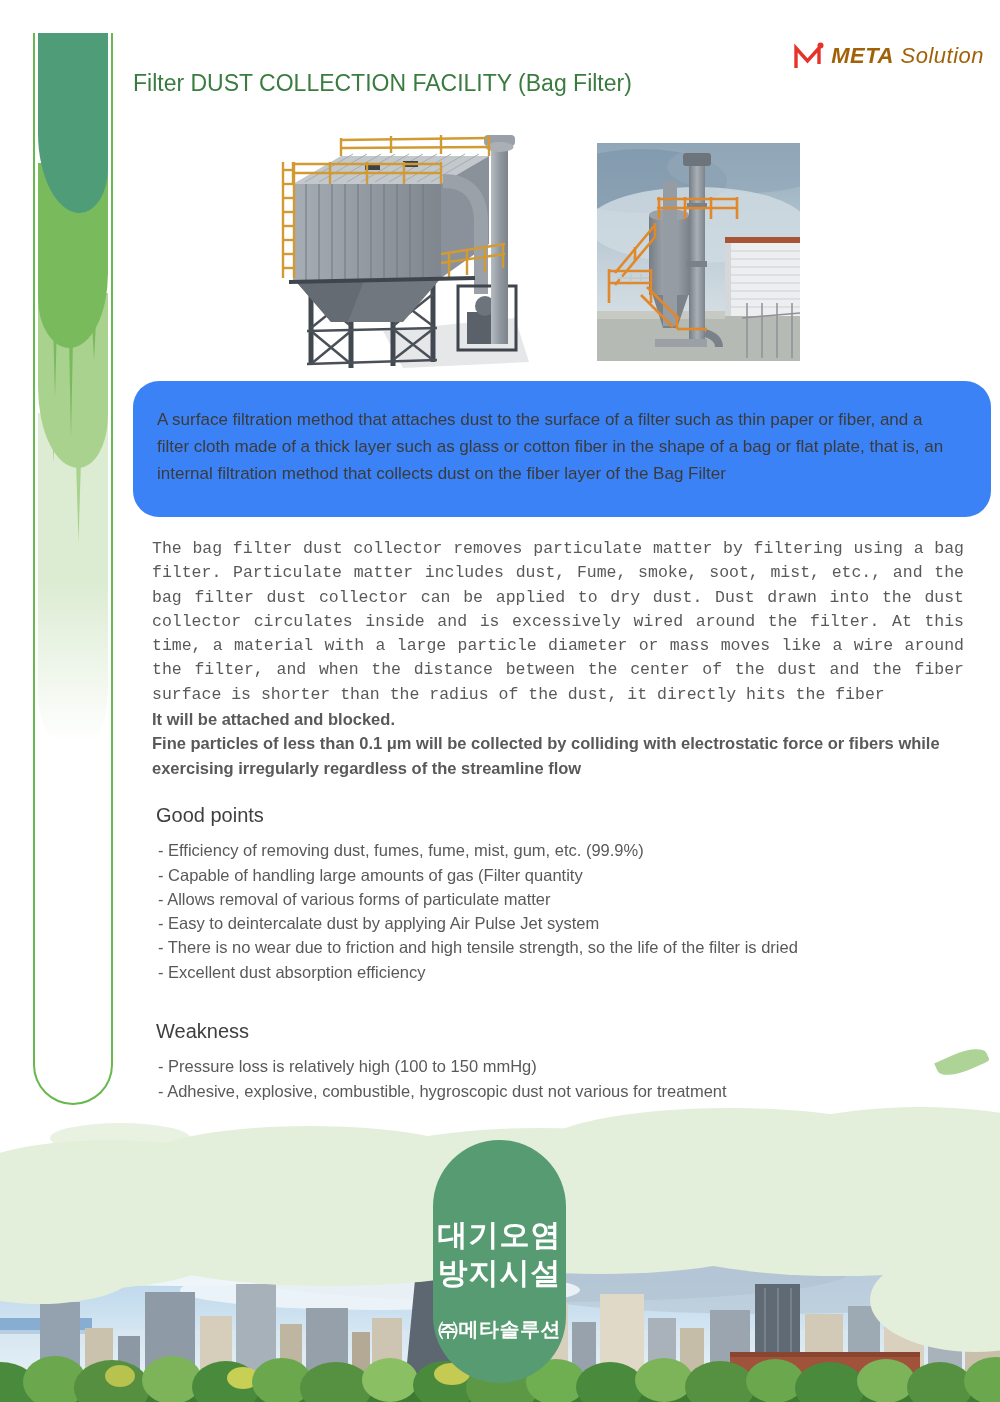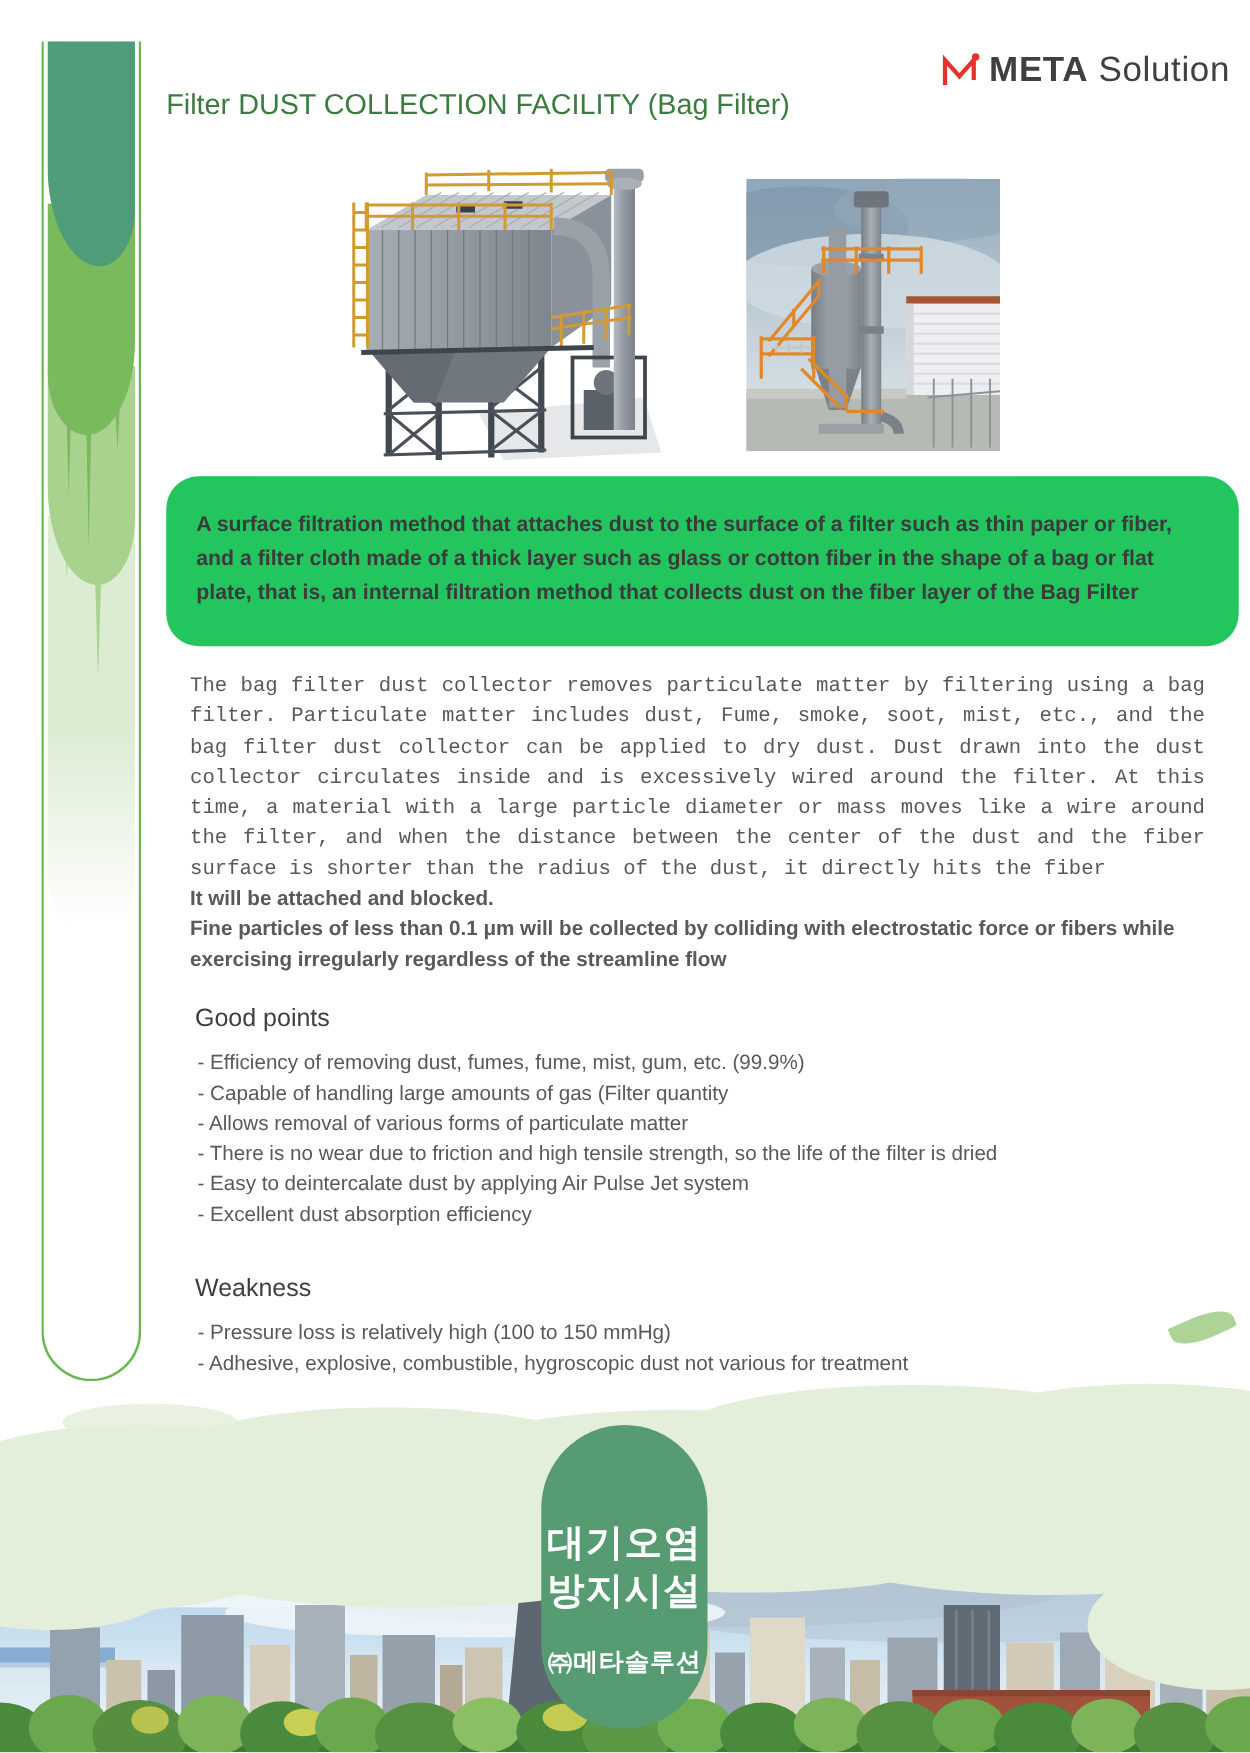--- a/index.html
+++ b/index.html
@@ -18,32 +18,32 @@
   .fl-teal{top:0;height:180px;background:#4f9c79;border-radius:0 0 40% 60%/0 0 45px 80px;}
   .drip{position:absolute;clip-path:polygon(0 0,100% 0,50% 100%);}
   .dl1{left:36px;top:360px;width:9px;height:150px;background:#a9d28f;}
   .dl2{left:12px;top:355px;width:7px;height:75px;background:#a9d28f;}
   .dm1{left:14px;top:250px;width:6px;height:115px;background:#79ba5d;}
   .dm2{left:30px;top:255px;width:6px;height:150px;background:#79ba5d;}
   .dm3{left:52px;top:248px;width:8px;height:80px;background:#79ba5d;}
 
   
   .logo{position:absolute;right:16px;top:40px;display:flex;align-items:center;gap:5px;}
-  .logo-text{font-size:28px;color:#404040;letter-spacing:.5px;white-space:nowrap;}
+  .logo-text{font-size:22px;color:#a16207;letter-spacing:.5px;white-space:nowrap;font-style:italic;}
   .logo-bold{font-weight:700;}
   .page-title{position:absolute;left:133px;top:70px;font-size:23px;color:#3a7c40;}
 
   
   .render-img{position:absolute;left:253px;top:126px;width:278px;height:248px;}
   .photo-img{position:absolute;left:597px;top:143px;width:203px;height:218px;}
 
   
-  .summary{position:absolute;left:133px;top:381px;width:858px;height:136px;background:#22c55e;
+  .summary{position:absolute;left:133px;top:381px;width:858px;height:136px;background:#3b82f6;
            border-radius:26px;box-sizing:border-box;padding:25px 42px 0 24px;
-           font-size:17px;line-height:27px;color:#3b3b3b;font-weight:bold;}
+           font-size:17px;line-height:27px;color:#3b3b3b;}
 
   
   .main-col{position:absolute;left:152px;top:537px;width:812px;color:#595959;
             font-size:16.5px;line-height:24.3px;}
   .para{margin:0;text-align:justify;font-family:Liberation Mono, monospace;}
   .para-plain{margin:0;font-weight:bold;}
   .section-heading{font-size:20px;color:#3e3e3e;margin:23px 0 11px 4px;font-weight:400;}
   .list .item{margin-left:6px;}
   .weak-heading{margin-top:35px;}
 
@@ -284,22 +284,22 @@
   <div class="main-col">
     <p class="para">The bag filter dust collector removes particulate matter by filtering using a bag filter. Particulate matter includes dust, Fume, smoke, soot, mist, etc., and the bag filter dust collector can be applied to dry dust. Dust drawn into the dust collector circulates inside and is excessively wired around the filter. At this time, a material with a large particle diameter or mass moves like a wire around the filter, and when the distance between the center of the dust and the fiber surface is shorter than the radius of the dust, it directly hits the fiber</p>
     <p class="para-plain">It will be attached and blocked.</p>
     <p class="para-plain">Fine particles of less than 0.1 μm will be collected by colliding with electrostatic force or fibers while exercising irregularly regardless of the streamline flow</p>
 
     <div class="section-heading">Good points</div>
     <div class="list">
       <div class="item">- Efficiency of removing dust, fumes, fume, mist, gum, etc. (99.9%)</div>
       <div class="item">- Capable of handling large amounts of gas (Filter quantity</div>
       <div class="item">- Allows removal of various forms of particulate matter</div>
+      <div class="item">- Easy to deintercalate dust by applying Air Pulse Jet system</div>
       <div class="item">- There is no wear due to friction and high tensile strength, so the life of the filter is dried</div>
-      <div class="item">- Easy to deintercalate dust by applying Air Pulse Jet system</div>
       <div class="item">- Excellent dust absorption efficiency</div>
     </div>
 
     <div class="section-heading weak-heading">Weakness</div>
     <div class="list">
       <div class="item">- Pressure loss is relatively high (100 to 150 mmHg)</div>
       <div class="item">- Adhesive, explosive, combustible, hygroscopic dust not various for treatment</div>
     </div>
   </div>
 

